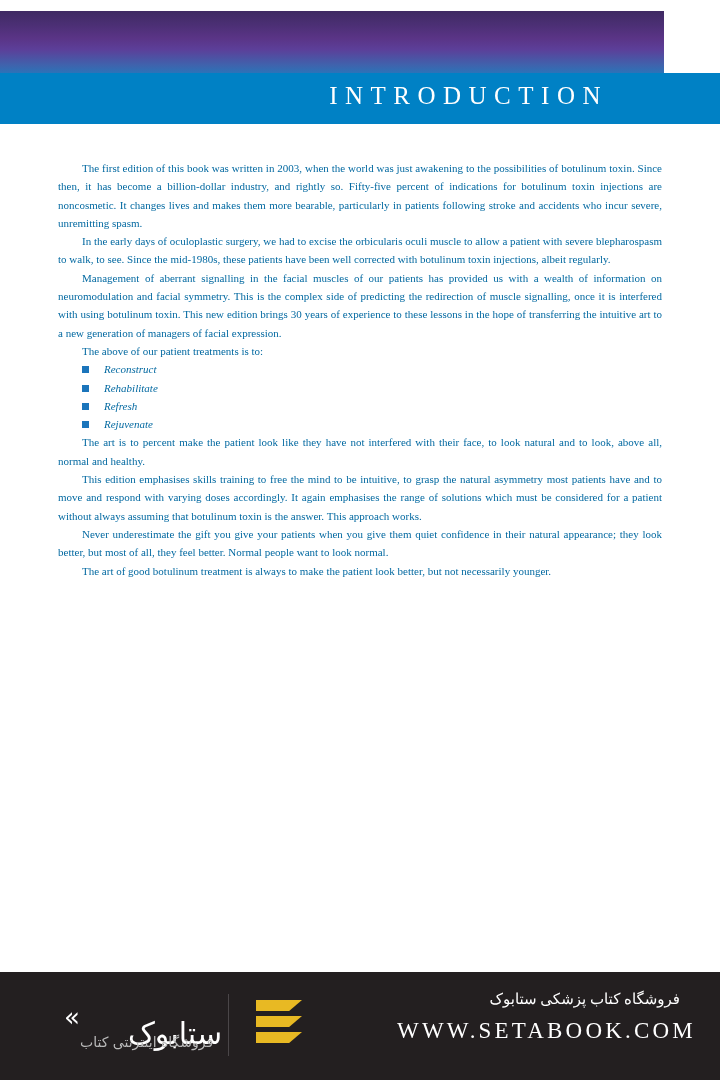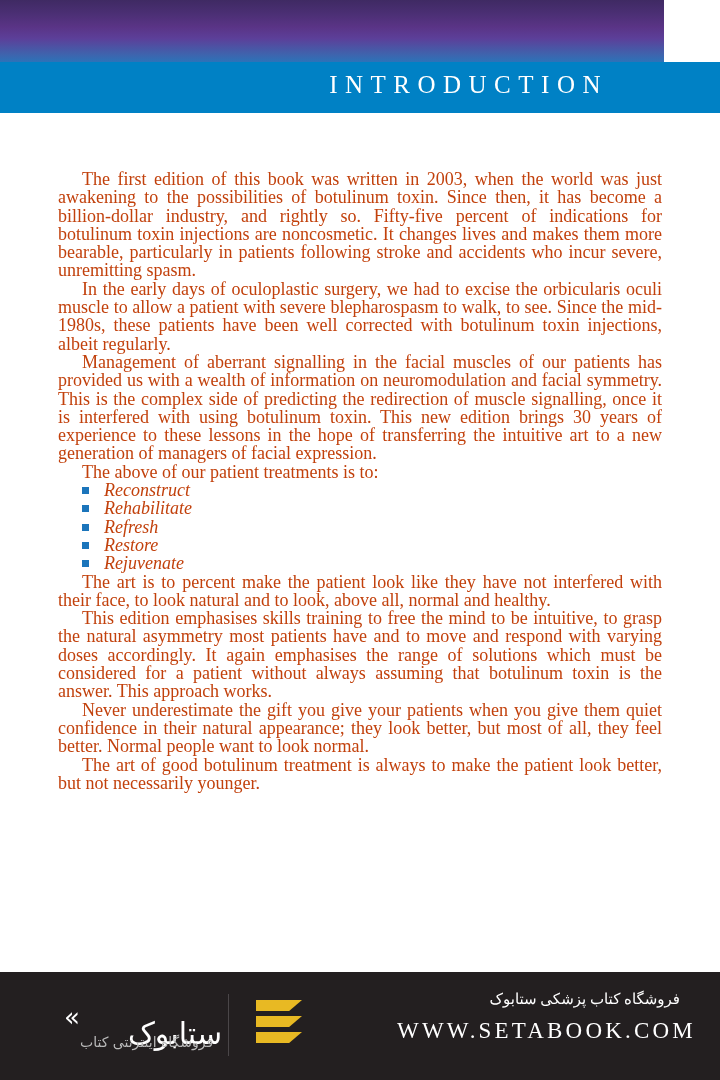--- a/index.html
+++ b/index.html
@@ -19,21 +19,21 @@
     position: relative;
     width: 720px;
     height: 1080px;
     background: #ffffff;
     overflow: hidden;
   }
 
   
   .header-band {
     position: absolute;
-    top: 0;
+    top: 11px;
     left: 0;
     width: 664px;
     height: 113px;
     background: linear-gradient(180deg,
         #3f2a63 0%,
         #4b2f74 12%,
         #5a3486 24%,
         #5c3f99 34%,
         #3f63ad 48%,
         #1d7fc1 60%,
@@ -58,24 +58,24 @@
     letter-spacing: 7.5px;
     font-weight: 400;
     line-height: 34px;
     white-space: nowrap;
   }
 
   
   .content {
     position: absolute;
     left: 58px;
-    top: 170px;
+    top: 159px;
     width: 604px;
-    color: #c2410c;
-    font-size: 18px;
+    color: #0369a1;
+    font-size: 11px;
     line-height: 18.3px;
     text-align: justify;
     font-family: "Liberation Serif", serif;
   }
   .para {
     margin: 0;
     text-indent: 24px;
     text-align: justify;
     text-justify: inter-word;
   }
@@ -225,24 +225,20 @@
         <span class="sq"></span>
         <span>Reconstruct</span>
       </li>
       <li>
         <span class="sq"></span>
         <span>Rehabilitate</span>
       </li>
       <li>
         <span class="sq"></span>
         <span>Refresh</span>
-      </li>
-      <li>
-        <span class="sq"></span>
-        <span>Restore</span>
       </li>
       <li>
         <span class="sq"></span>
         <span>Rejuvenate</span>
       </li>
     </ul>
 
     <p class="para">The art is to percent make the patient look like they have not interfered with their face, to look natural and to look, above all, normal and healthy.</p>
     <p class="para">This edition emphasises skills training to free the mind to be intuitive, to grasp the natural asymmetry most patients have and to move and respond with varying doses accordingly. It again emphasises the range of solutions which must be considered for a patient without always assuming that botulinum toxin is the answer. This approach works.</p>
     <p class="para">Never underestimate the gift you give your patients when you give them quiet confidence in their natural appearance; they look better, but most of all, they feel better. Normal people want to look normal.</p>

